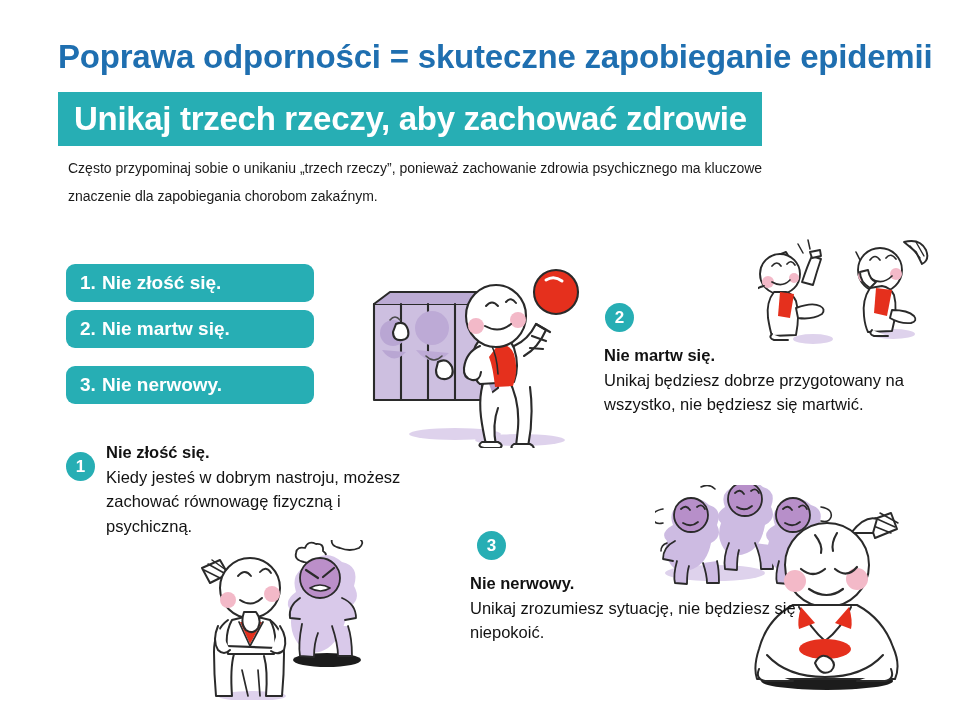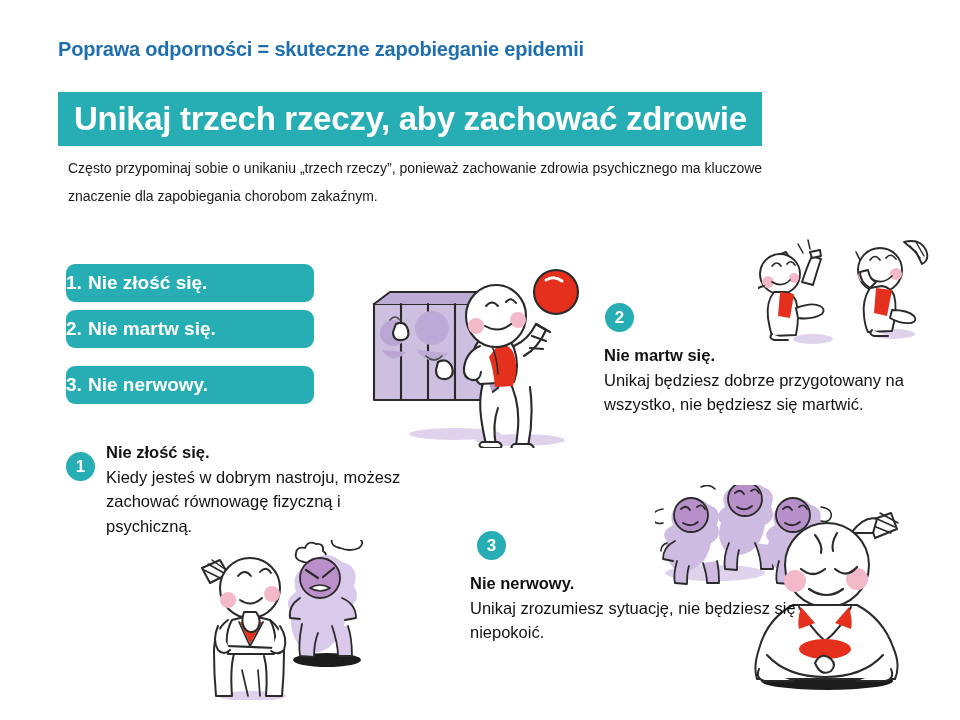--- a/index.html
+++ b/index.html
@@ -6,21 +6,21 @@
   body{
     width:960px;height:720px;overflow:hidden;background:#ffffff;
     font-family:"Liberation Sans","DejaVu Sans",sans-serif;
     -webkit-font-smoothing:antialiased;
   }
   #poster{position:relative;width:960px;height:720px;background:#fff;}
 
   
   .kicker{
     position:absolute;left:58px;top:38px;
-    font-size:20px;font-weight:bold;color:#1f6fb0;
+    font-size:33px;font-weight:bold;color:#1f6fb0;
     letter-spacing:-0.2px;white-space:nowrap;
   }
   .bannerbar{
     position:absolute;left:58px;top:92px;width:704px;height:54px;
     background:#27aeb4;
   }
   .bannerbar span{
     display:block;color:#ffffff;font-size:33px;font-weight:bold;
     line-height:54px;padding-left:16px;letter-spacing:-0.3px;white-space:nowrap;
   }
@@ -29,21 +29,21 @@
   .intro{
     position:absolute;left:68px;top:154px;width:700px;
     font-size:14px;line-height:28px;color:#1a1a1a;
   }
 
   
   .pill{
     position:absolute;left:66px;width:248px;height:38px;
     background:#27aeb4;border-radius:9px;
     color:#fff;font-size:19px;font-weight:bold;
-    line-height:38px;box-sizing:border-box;
+    line-height:38px;padding-left:14px;box-sizing:border-box;
     white-space:nowrap;
   }
   .pill .pnum{display:inline-block;min-width:22px;}
   #pill1{top:264px;}
   #pill2{top:310px;}
   #pill3{top:366px;}
 
   
   .badge{
     position:absolute;width:29px;height:29px;border-radius:50%;

